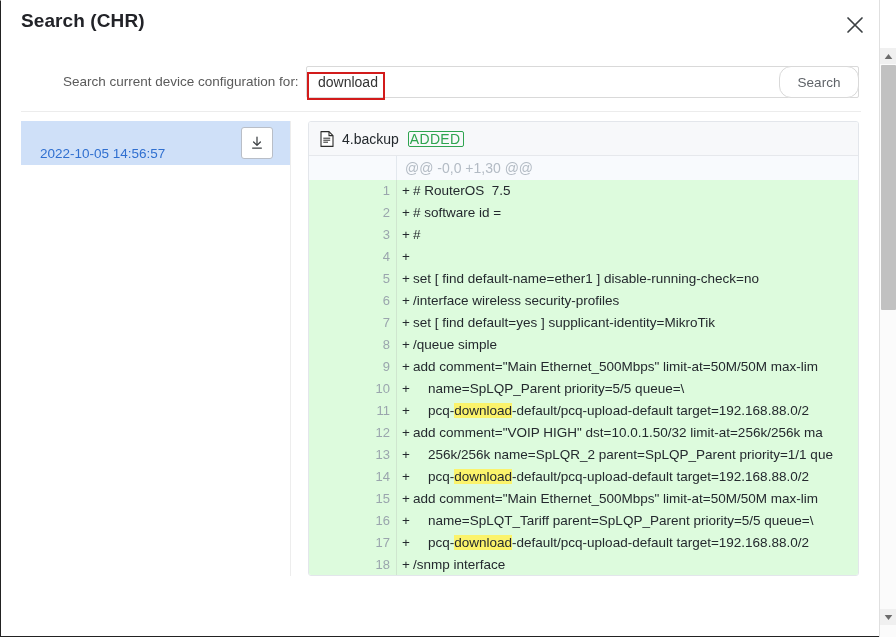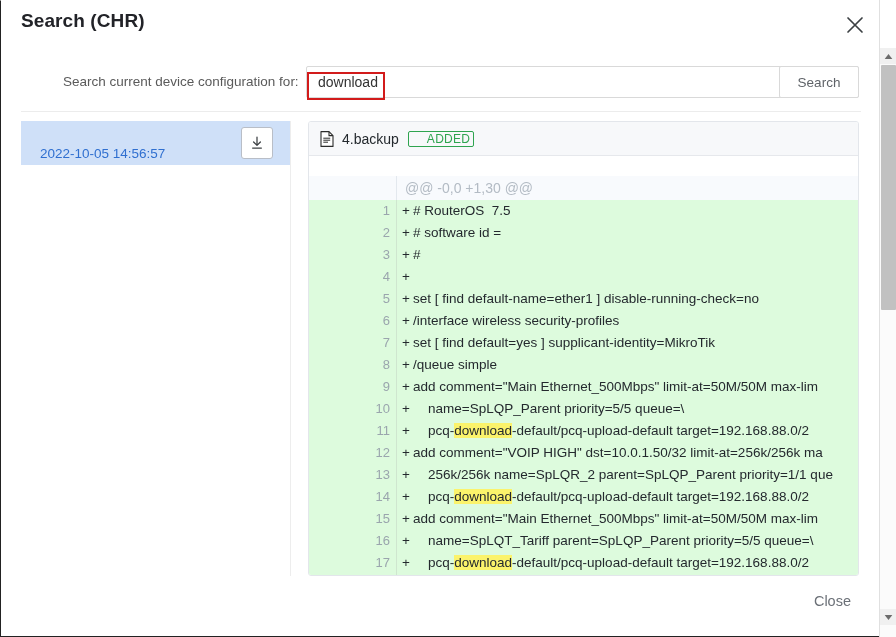--- a/index.html
+++ b/index.html
@@ -91,21 +91,21 @@
     border: 2px solid #d21b1b;
     pointer-events: none;
     z-index: 8;
   }
   .search-btn {
     position: absolute;
     right: -1px; top: -1px;
     width: 80px; height: 32px;
     border: 1px solid #d9d9d9;
     background: #fff;
-    border-radius: 2px;
+    border-radius: 12px;
     font-family: "Liberation Sans", sans-serif;
     font-size: 13.5px;
     color: #5f6368;
     cursor: pointer;
   }
 
   
   .content {
     position: absolute;
     left: 0; top: 112px;
@@ -170,44 +170,44 @@
     align-items: center;
     padding-left: 11px;
     gap: 8px;
   }
   .file-icon { display: block; }
   .file-name {
     font-size: 14px;
     color: #24292e;
   }
   .badge-added {
-    font-size: 12px;
+    font-size: 14px;
     line-height: 12px;
     color: #2ea44f;
     border: 1px solid #2ea44f;
     border-radius: 2px;
-    padding: 1px 3px 1px 18px;
+    padding: 1px 3px 1px 1px;
     letter-spacing: .3px;
     margin-left: 1px;
   }
 
   .diff-body {
     position: relative;
     height: 419px;
     overflow: hidden;
     font-family: "Liberation Sans", sans-serif;
   }
 
   .drow {
     position: relative;
     display: flex;
     height: 22px;
     white-space: nowrap;
   }
-  .drow.hunk { background: #f8fafd; height: 24px; margin-top: 20px; }
+  .drow.hunk { background: #f8fafd; height: 24px; }
   .drow.add  { background: #ddfbdd; }
 
   .gutter {
     width: 88px;
     min-width: 88px;
     text-align: right;
     padding-right: 6px;
     font-size: 13px;
     color: #9aa5ad;
     line-height: 22px;
@@ -435,23 +435,20 @@
                 <div class="gutter">18</div>
                 <div class="marker">+</div>
                 <div class="code">/snmp interface</div>
               </div>
             </div>
         </div>
       </div>
 
     </div>
 
-    <div class="footer">
-      <button class="close-btn">Close</button>
-    </div>
 
   </div>
 
   <div class="pscroll">
     <div class="track-top"></div>
     <div class="arr up">
       <svg width="9" height="7" viewBox="0 0 9 7">
           <path d="M4.5 1 L8.3 6 L0.7 6 Z" fill="#6b6b6b"></path>
         </svg>
     </div>

